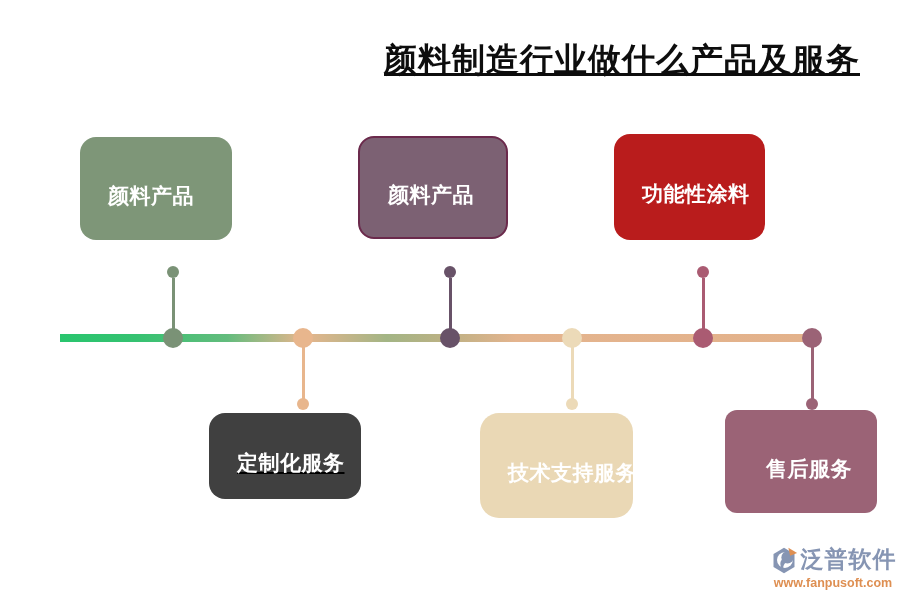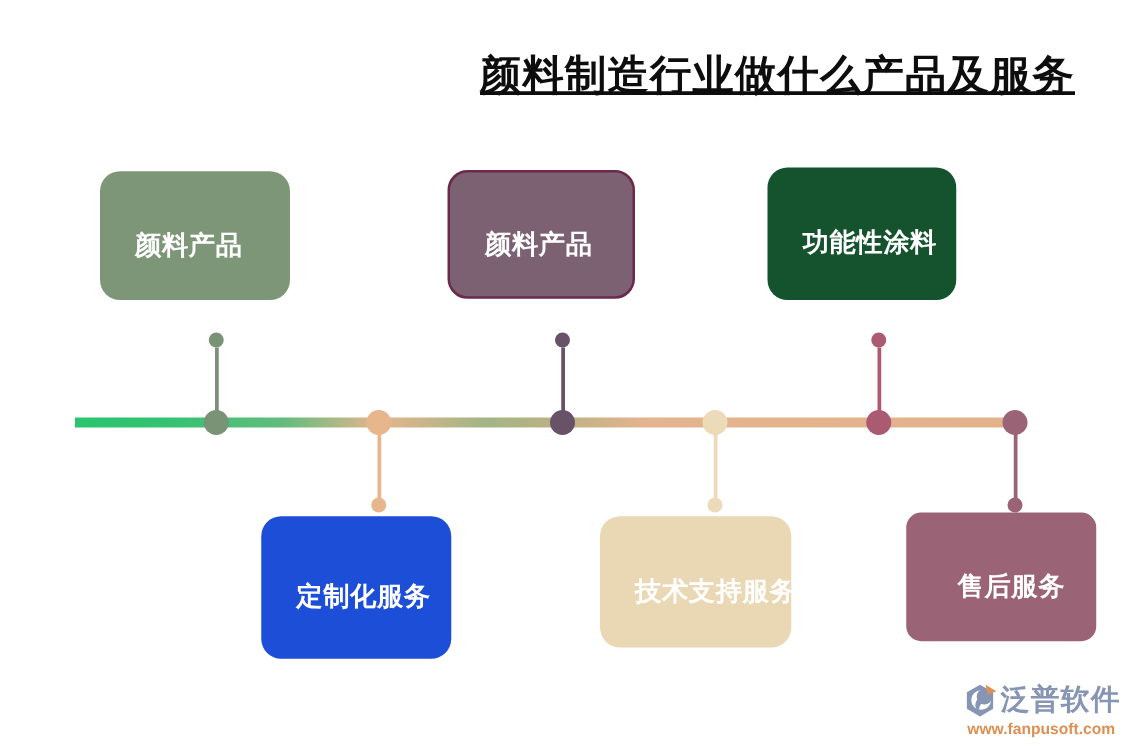--- a/index.html
+++ b/index.html
@@ -35,23 +35,23 @@
   .box .box-label {
     color: #ffffff;
     font-weight: bold;
     font-size: 21px;
     letter-spacing: 0.5px;
     white-space: nowrap;
     margin-left: 16px;
   }
   .box-pigment   { left: 80px;  top: 137px; width: 152px; height: 103px; background: #7E9678; }
   .box-dye       { left: 358px; top: 136px; width: 150px; height: 103px; background: #7C6173; border: 2px solid #6B2A4C; }
-  .box-coating   { left: 614px; top: 134px; width: 151px; height: 106px; background: #14532d; }
-  .box-custom    { left: 209px; top: 413px; width: 152px; height: 114px; background: #1d4ed8; }
-  .box-techsup   { left: 480px; top: 413px; width: 153px; height: 105px; background: #EAD8B5; }
+  .box-coating   { left: 614px; top: 134px; width: 151px; height: 106px; background: #b91c1c; }
+  .box-custom    { left: 209px; top: 413px; width: 152px; height: 86px; background: #404040; text-decoration: underline; }
+  .box-techsup   { left: 480px; top: 413px; width: 153px; height: 105px; background: #EAD8B5; border-radius: 19px; }
   .box-aftersale { left: 725px; top: 410px; width: 152px; height: 103px; background: #9B6376; justify-content: center; padding-left: 0; padding-right: 0; border-radius: 12px; }
 
   
   .bar {
     position: absolute;
     left: 60px; top: 334px;
     width: 760px; height: 8px;
     background: linear-gradient(90deg,
       #29C56E 0%, #35C271 10%, #63BC7D 22%, #E6B58D 32%,
       #A3B585 43%, #BDB184 51%, #E4B48E 60%, #E3B28B 100%);

